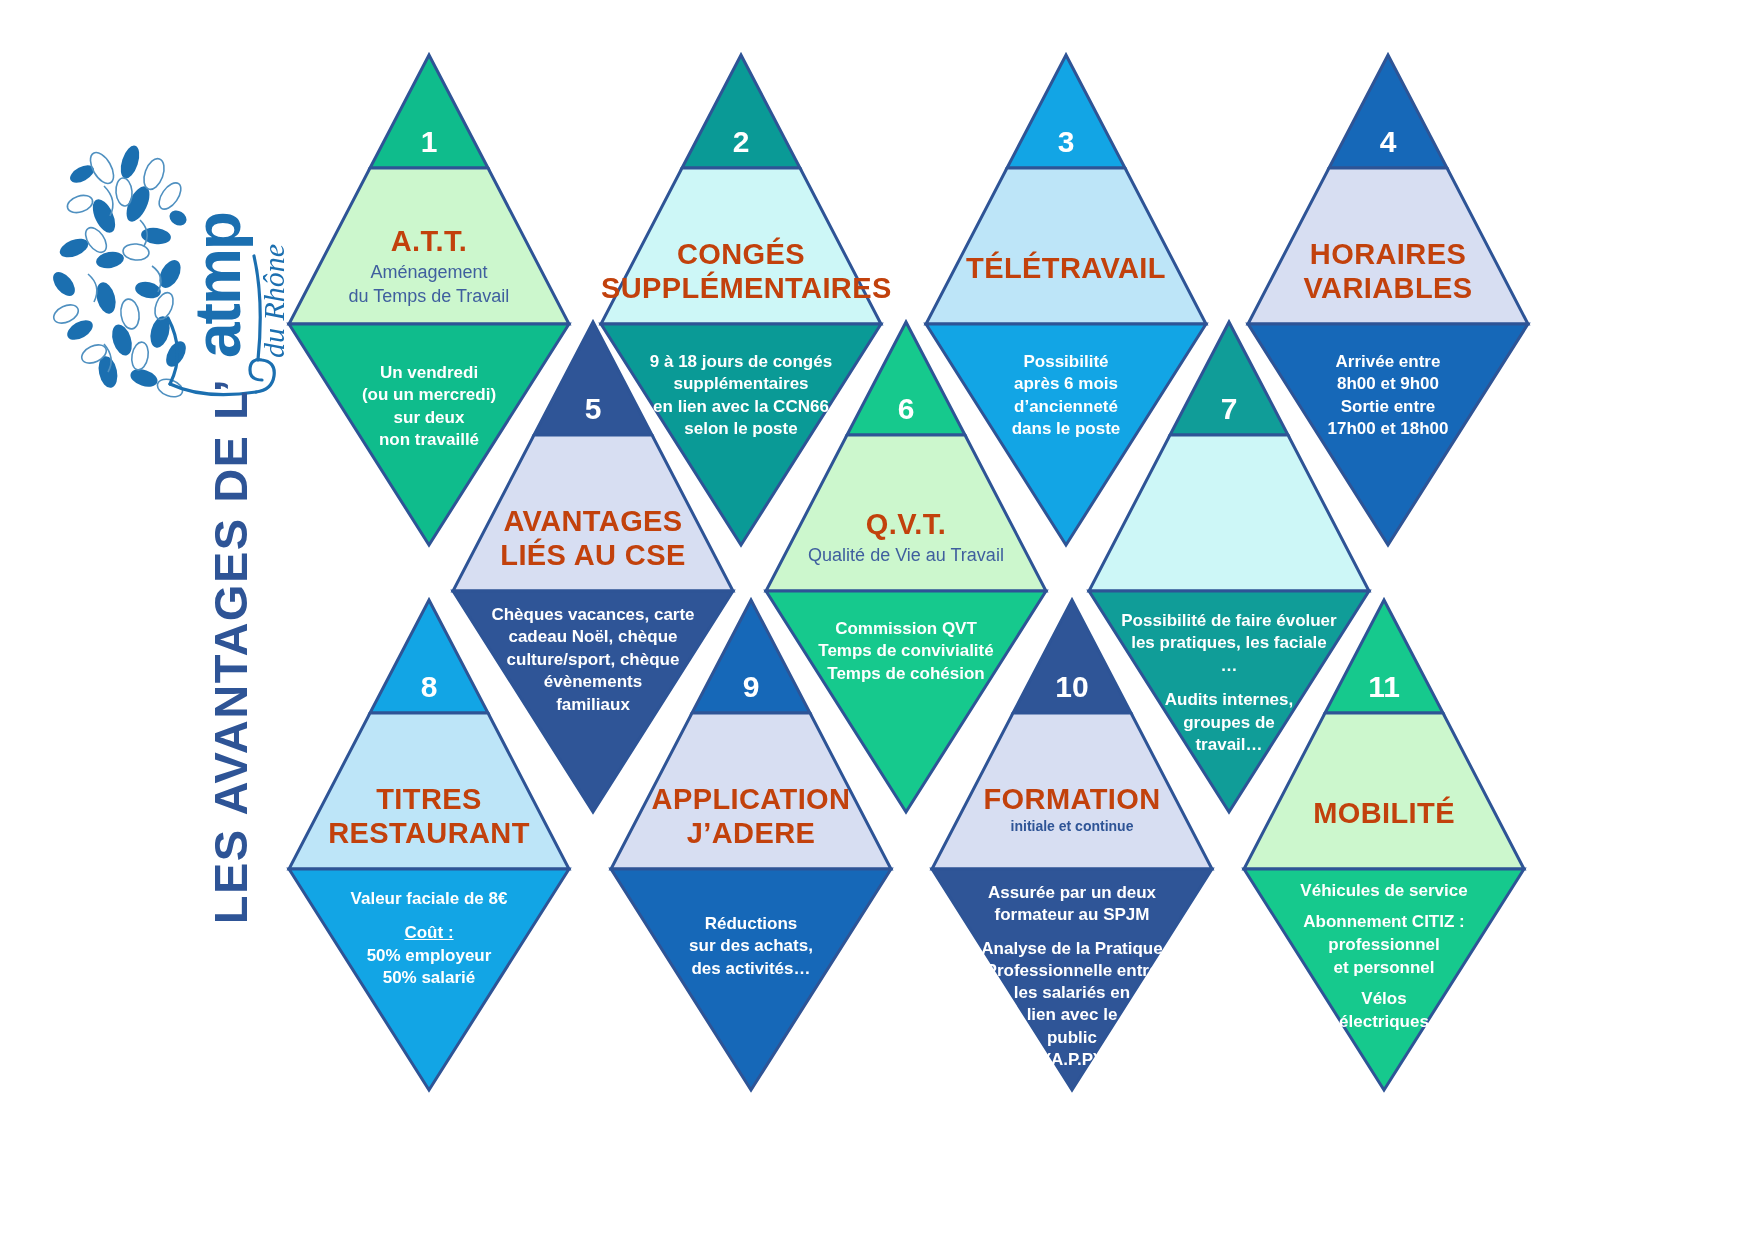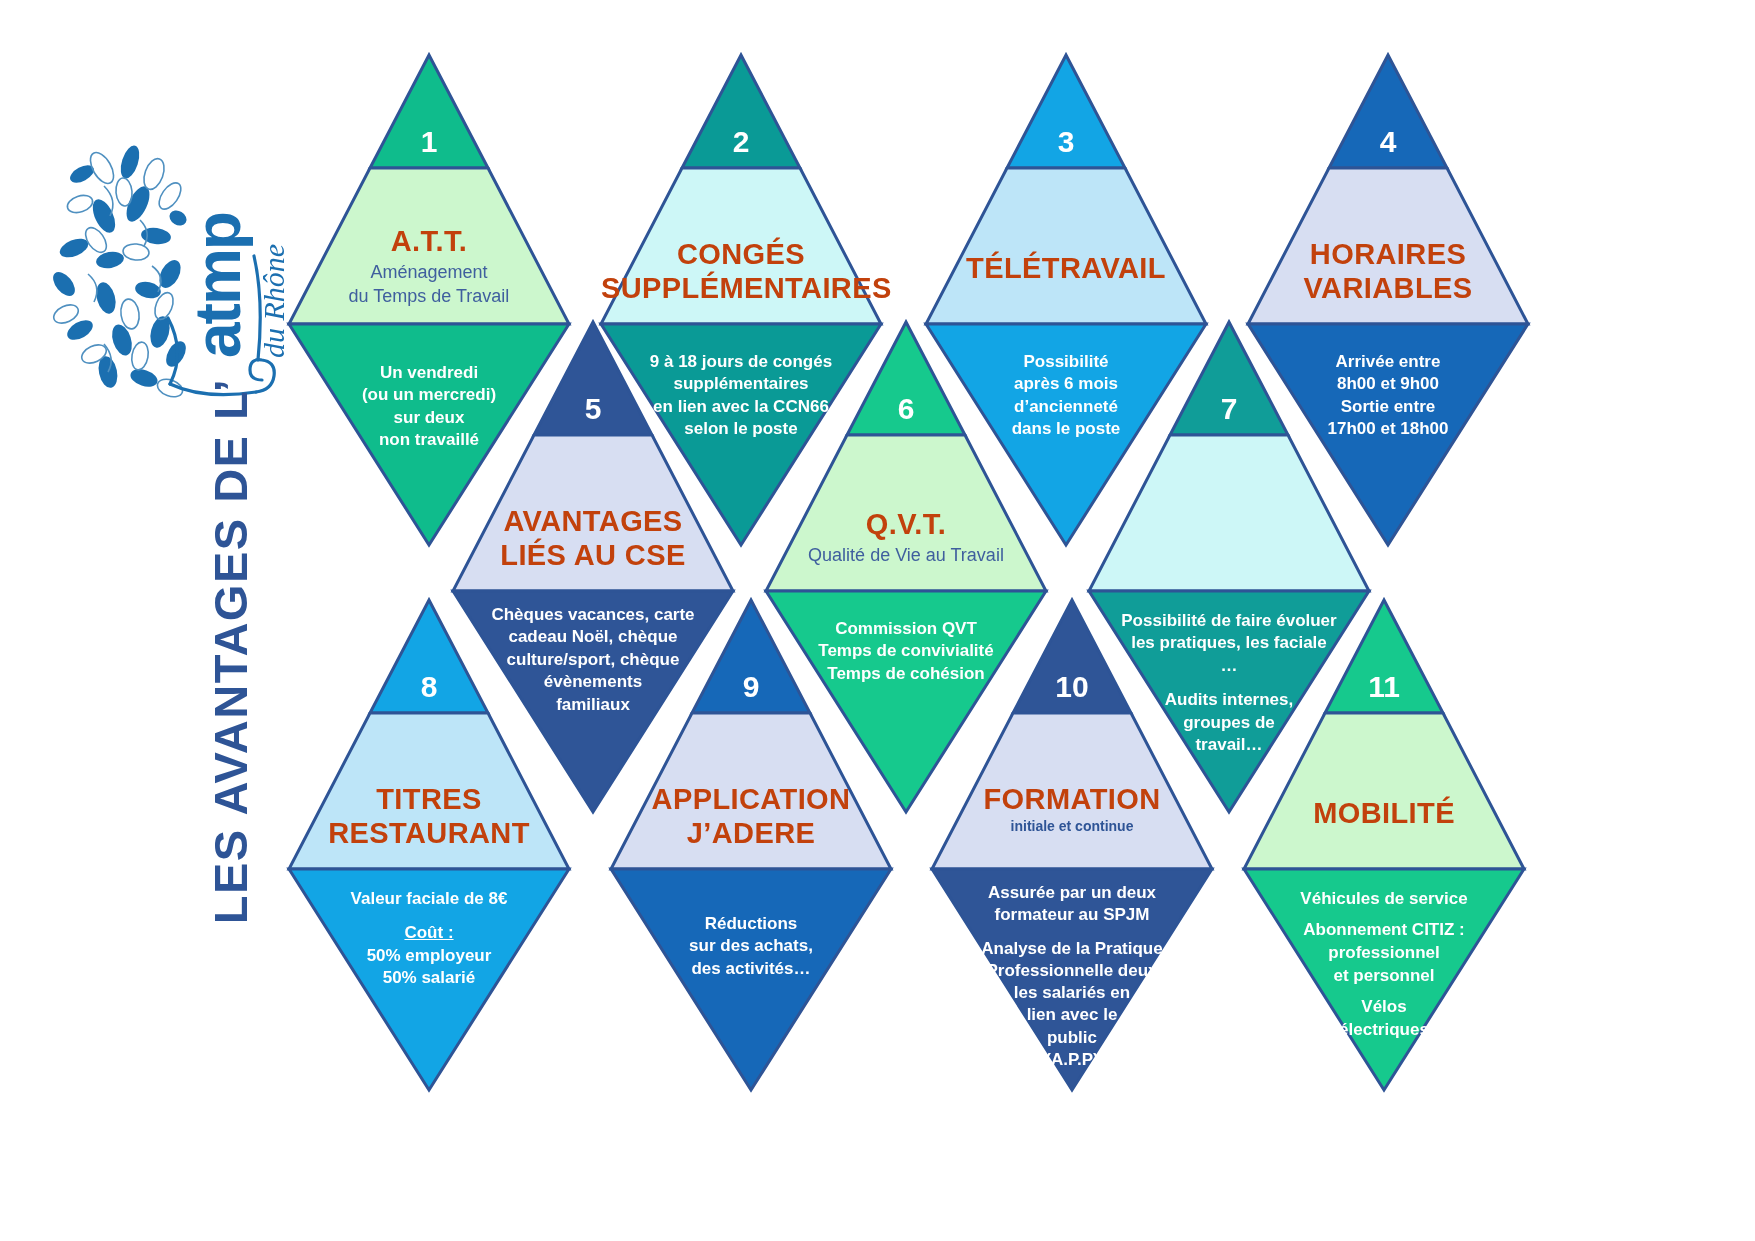--- a/index.html
+++ b/index.html
@@ -308,39 +308,39 @@
     <div class="dtext num" style="top:70px;">10</div>
     <div class="dtext" style="top:183px;">
       <div class="title-main">FORMATION</div>
       <div class="title-sub-b">initiale et continue</div>
     </div>
     <div class="dtext body-txt" style="top:282px;line-height:1.3;">
       <div>Assurée par un deux</div>
       <div>formateur au SPJM</div>
       <div class="sp"></div>
       <div>Analyse de la Pratique</div>
-      <div>Professionnelle deux</div>
+      <div>Professionnelle entre</div>
       <div>les salariés en</div>
       <div>lien avec le</div>
       <div>public</div>
       <div>(A.P.P)</div>
     </div>
   </div>
 
   <div class="diamond" style="left:1244px;top:600px;">
     <svg width="280" height="490" viewBox="0 0 280 490">
       <polygon points="140,0 199,113 81,113" fill="#16c98d" stroke="#2e5496" stroke-width="3"></polygon>
       <polygon points="199,113 280,269 0,269 81,113" fill="#ccf7cd" stroke="#2e5496" stroke-width="3"></polygon>
       <polygon points="280,269 140,490 0,269" fill="#16c98d" stroke="#2e5496" stroke-width="3"></polygon>
     </svg>
     <div class="dtext num" style="top:70px;">11</div>
     <div class="dtext" style="top:197px;">
       <div class="title-main">MOBILITÉ</div>
     </div>
-    <div class="dtext body-txt" style="top:288px;line-height:1.35;text-align:center;">
+    <div class="dtext body-txt" style="top:280px;line-height:1.35;text-align:center;">
       <div>Véhicules de service</div>
       <div class="sp" style="height:8px;"></div>
       <div>Abonnement CITIZ :</div>
       <div class="it">professionnel</div>
       <div class="it">et personnel</div>
       <div class="sp" style="height:8px;"></div>
       <div>Vélos</div>
       <div>électriques</div>
     </div>
   </div>

